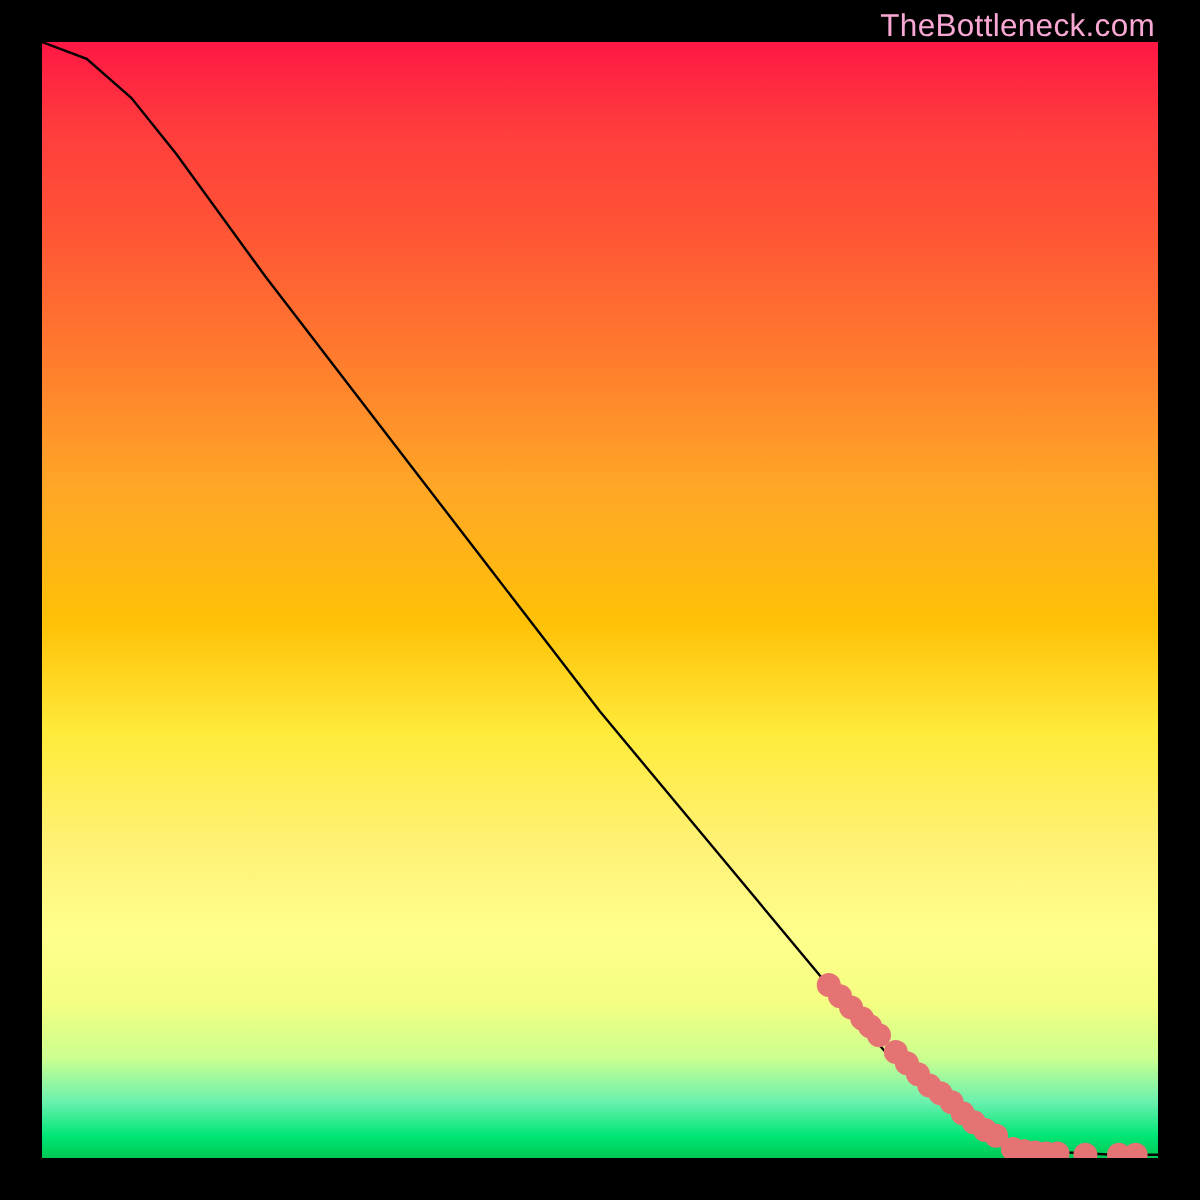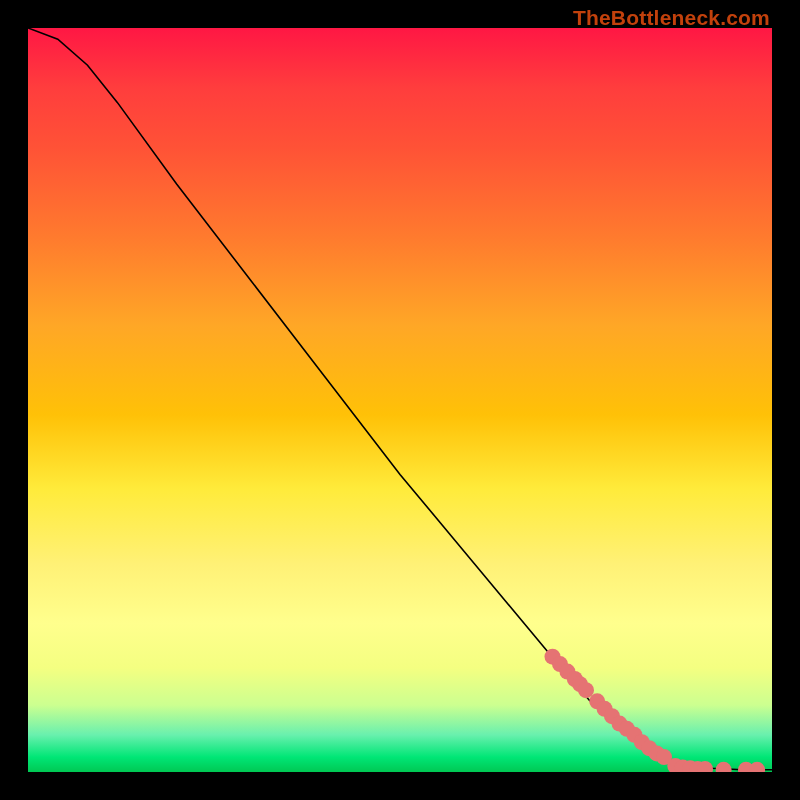--- a/index.html
+++ b/index.html
@@ -31,23 +31,23 @@
       #ccff90 91%,
       #69f0ae 95%,
       #00e676 98%,
       #00c853 100%
     );
   }
   .watermark {
     position: absolute;
     top: 6px;
     right: 30px;
-    color: #c2410c;
+    color: #f9a8d4;
     font-size: 21px;
-    font-weight: 700;
+    font-weight: 400;
     letter-spacing: 0.2px;
   }
   svg.overlay {
     position: absolute;
     left: 28px;
     top: 28px;
     width: 744px;
     height: 744px;
     pointer-events: none;
   }

